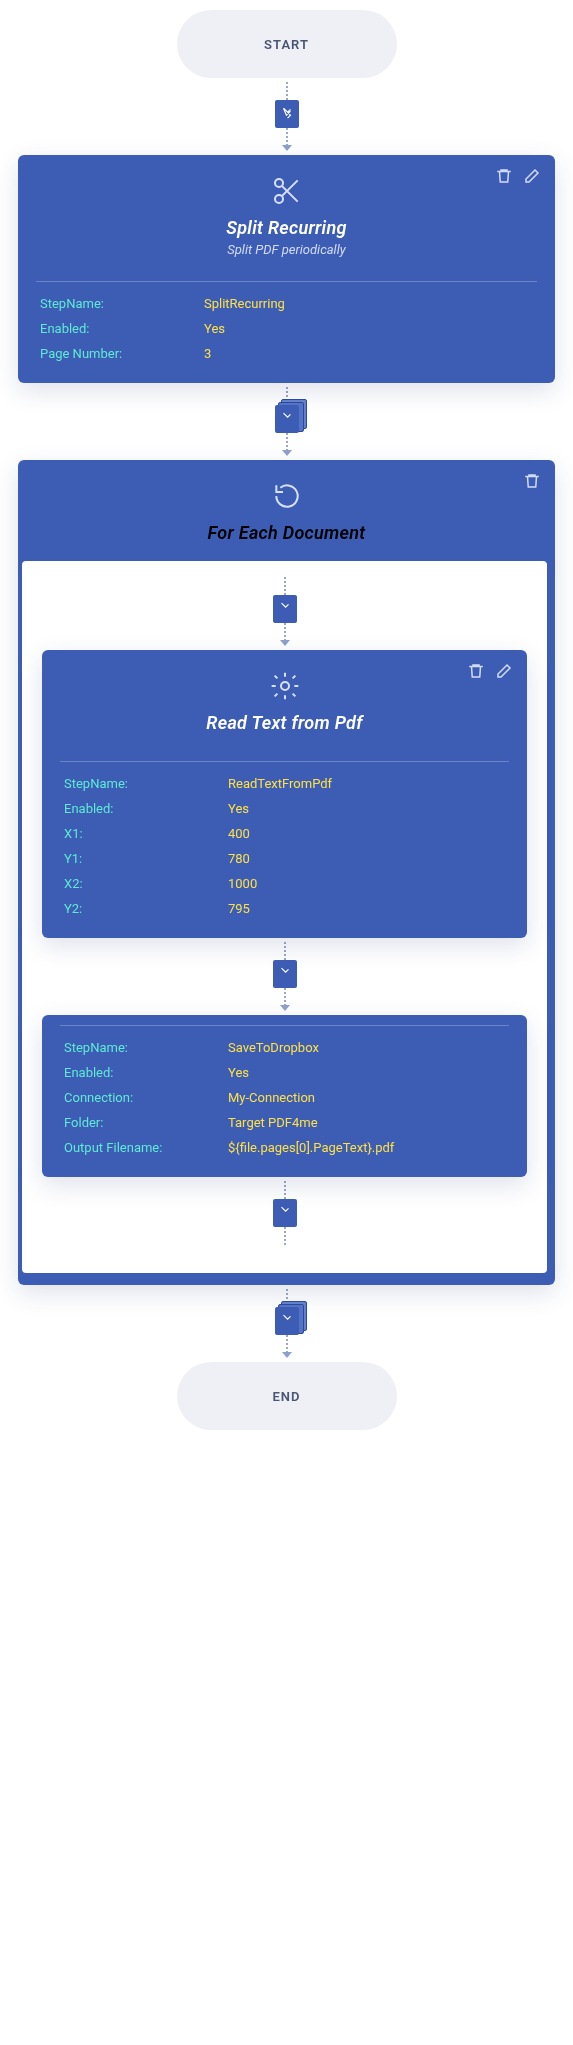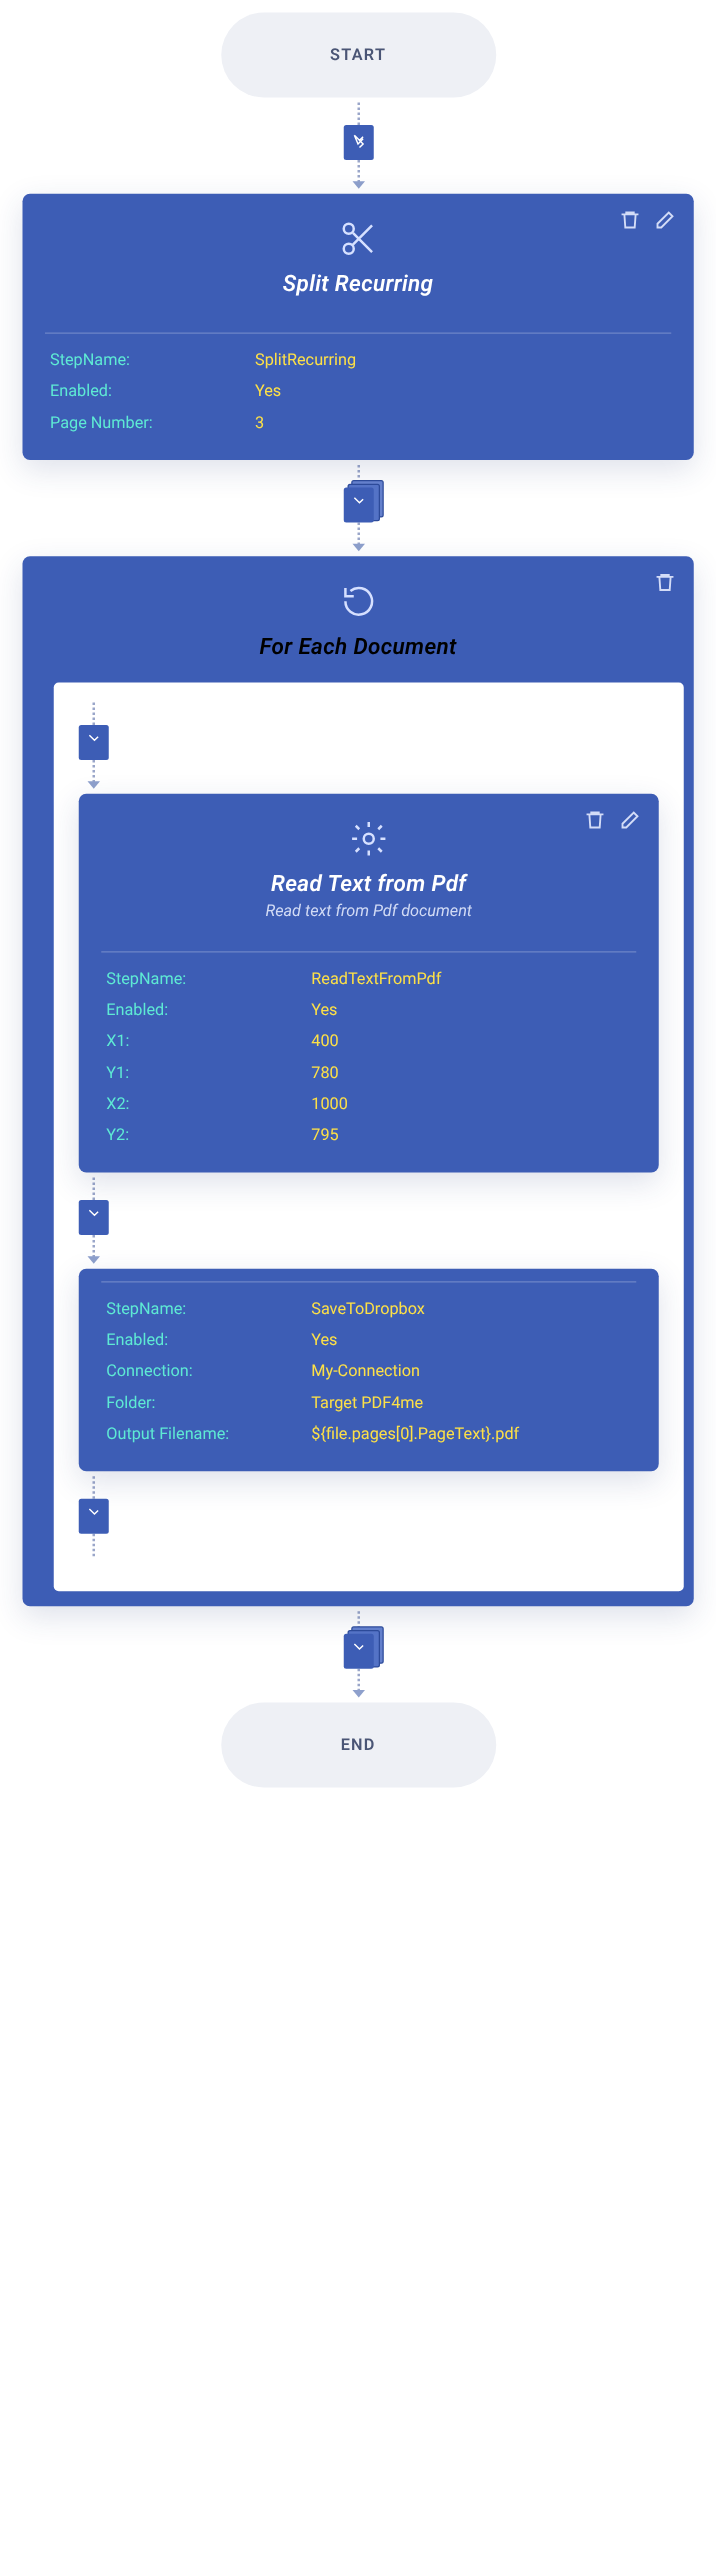--- a/index.html
+++ b/index.html
@@ -117,26 +117,26 @@
   .loop-card {
     background:#3d5db5;
     border-radius:6px;
     width:100%;
     box-shadow: 0 8px 24px rgba(40,60,120,0.15);
     position:relative;
     padding-bottom:12px;
   }
   .loop-body {
     background:#ffffff;
-    margin: 0 8px 0 25px;
+    margin: 0 8px 0 4px;
     border-radius:4px;
     padding: 12px 20px 24px 20px;
     display:flex;
     flex-direction:column;
-    align-items:flex-start;
+    align-items:center;
   }
   .inner-card { width:100%; }
 </style>
 </head>
 <body>
 
 <div class="flow">
 
   <div class="pill">
     <span>START</span>
@@ -164,20 +164,21 @@
           </svg>
       </div>
       <div class="card-icon">
         <svg viewBox="0 0 24 24" stroke-width="1.5">
             <circle cx="6" cy="6" r="3"></circle>
             <circle cx="6" cy="18" r="3"></circle>
             <path d="M8.5 8.5L20 20M8.5 15.5L20 4"></path>
           </svg>
       </div>
       <div class="card-title">Split Recurring</div>
+      <div class="card-sub">Split PDF periodically</div>
     </div>
     <hr>
     <div class="kv">
       <div class="k">StepName:</div>
       <div class="v">SplitRecurring</div>
       <div class="k">Enabled:</div>
       <div class="v">Yes</div>
       <div class="k">Page Number:</div>
       <div class="v">3</div>
     </div>
@@ -235,21 +236,20 @@
                 <path d="M4 20h4L20 8l-4-4L4 16v4z"></path>
               </svg>
           </div>
           <div class="card-icon">
             <svg viewBox="0 0 24 24" stroke-width="1.5">
                 <circle cx="12" cy="12" r="3"></circle>
                 <path d="M12 2v3M12 19v3M4.2 4.2l2.1 2.1M17.7 17.7l2.1 2.1M2 12h3M19 12h3M4.2 19.8l2.1-2.1M17.7 6.3l2.1-2.1"></path>
               </svg>
           </div>
           <div class="card-title">Read Text from Pdf</div>
-          <div class="card-sub">Read text from Pdf document</div>
         </div>
         <hr>
         <div class="kv">
           <div class="k">StepName:</div>
           <div class="v">ReadTextFromPdf</div>
           <div class="k">Enabled:</div>
           <div class="v">Yes</div>
           <div class="k">X1:</div>
           <div class="v">400</div>
           <div class="k">Y1:</div>

